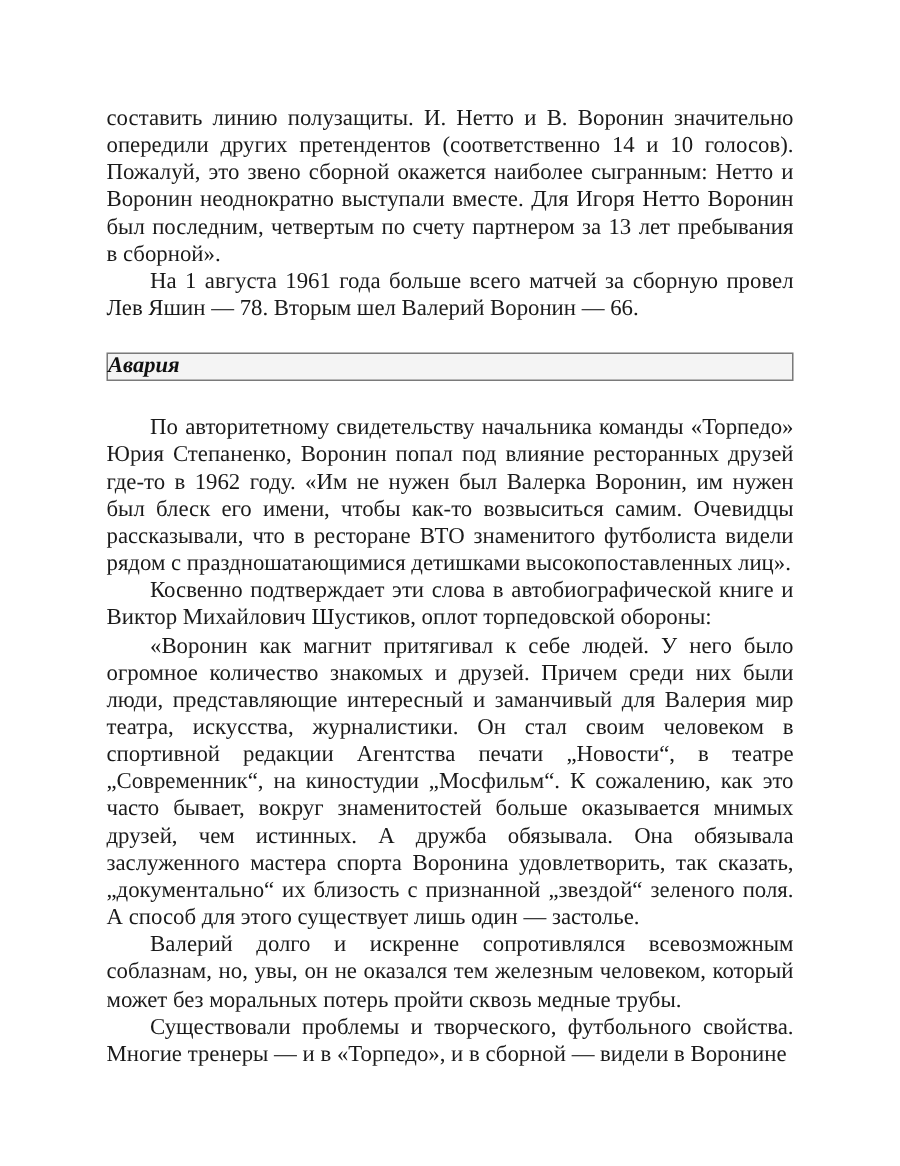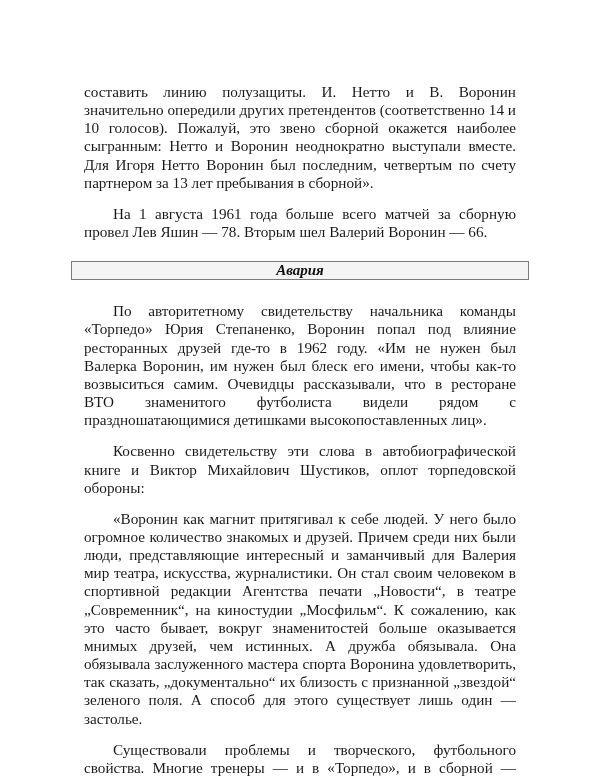--- a/index.html
+++ b/index.html
@@ -17,47 +17,47 @@
       position: absolute;
       left: 71px;
       top: 70px;
       width: 458px;
       font-family: "Liberation Serif", "DejaVu Serif", serif;
       font-size: 15.2px;
       line-height: 18.15px;
       color: #1a1a1a;
     }
     .page p {
-      margin: 13px;
+      margin: 0;
       text-align: justify;
       text-indent: 29px;
     }
     .page p.cont {
       text-indent: 0;
     }
     .heading-box {
       margin-top: 20px;
       margin-bottom: 22px;
       height: 17px;
       border: 1px solid #7a7a7a;
       background: #f4f4f4;
-      text-align: center;
       font-weight: bold;
       font-style: italic;
       font-size: 15px;
       line-height: 17px;
       color: #111;
     }
   </style>
 </head>
 <body>
 
 <div class="page">
   <p class="cont">составить линию полузащиты. И. Нетто и В. Воронин значительно опередили других претендентов (соответственно 14 и 10 голосов). Пожалуй, это звено сборной окажется наиболее сыгранным: Нетто и Воронин неоднократно выступали вместе. Для Игоря Нетто Воронин был последним, четвертым по счету партнером за 13 лет пребывания в сборной».</p>
   <p>На 1 августа 1961 года больше всего матчей за сборную провел Лев Яшин — 78. Вторым шел Валерий Воронин — 66.</p>
 
   <div class="heading-box">Авария</div>
 
   <p>По авторитетному свидетельству начальника команды «Торпедо» Юрия Степаненко, Воронин попал под влияние ресторанных друзей где-то в 1962 году. «Им не нужен был Валерка Воронин, им нужен был блеск его имени, чтобы как-то возвыситься самим. Очевидцы рассказывали, что в ресторане ВТО знаменитого футболиста видели рядом с празднoшатающимися детишками высокопоставленных лиц».</p>
-  <p>Косвенно свидетельству эти слова в автобиографической книге и Виктор Михайлович Шустиков, оплот торпедовской обороны:</p>
+  <p>Косвенно подтверждает эти слова в автобиографической книге и Виктор Михайлович Шустиков, оплот торпедовской обороны:</p>
   <p>«Воронин как магнит притягивал к себе людей. У него было огромное количество знакомых и друзей. Причем среди них были люди, представляющие интересный и заманчивый для Валерия мир театра, искусства, журналистики. Он стал своим человеком в спортивной редакции Агентства печати „Новости“, в театре „Современник“, на киностудии „Мосфильм“. К сожалению, как это часто бывает, вокруг знаменитостей больше оказывается мнимых друзей, чем истинных. А дружба обязывала. Она обязывала заслуженного мастера спорта Воронина удовлетворить, так сказать, „документально“ их близость с признанной „звездой“ зеленого поля. А способ для этого существует лишь один — застолье.</p>
+  <p>Валерий долго и искренне сопротивлялся всевозможным соблазнам, но, увы, он не оказался тем железным человеком, который может без моральных потерь пройти сквозь медные трубы.</p>
   <p>Существовали проблемы и творческого, футбольного свойства. Многие тренеры — и в «Торпедо», и в сборной — видели в Воронине</p>
 </div>
 
 </body></html>

